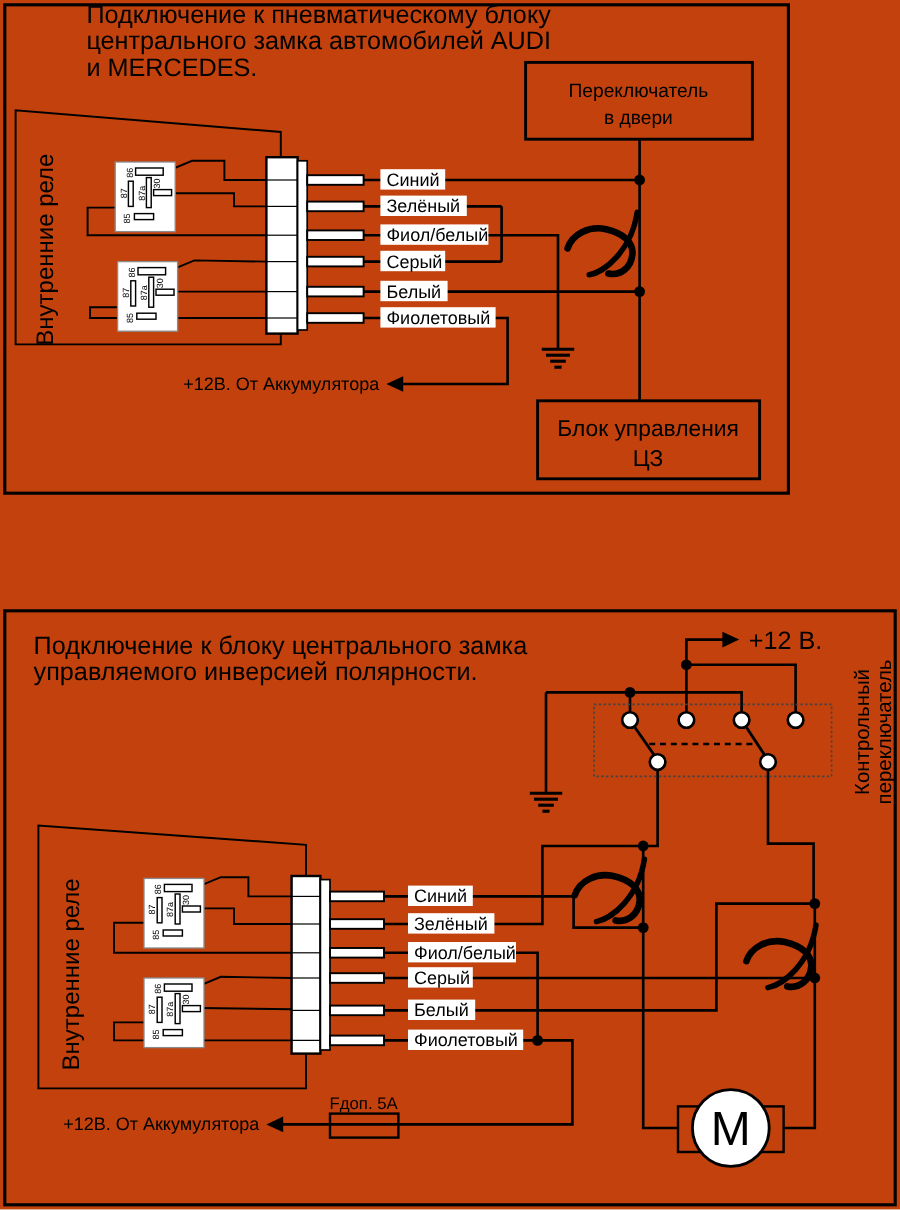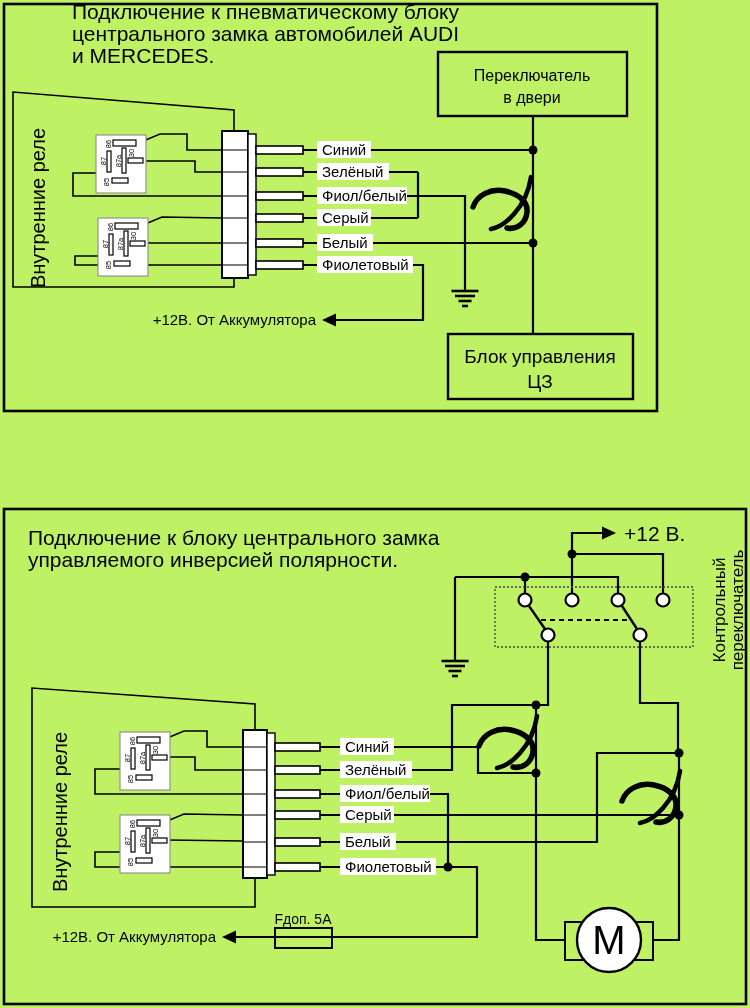--- a/index.html
+++ b/index.html
@@ -1,16 +1,16 @@
 <!DOCTYPE html>
 <html><head>
 <meta charset="utf-8">
 <style>
   html,body{margin:0;padding:0;background:#ffffff;}
-  #stage{position:relative;width:750px;height:1008px;background:#bef264;font-family:"Liberation Sans",sans-serif;text-align:center;}
+  #stage{position:relative;width:750px;height:1008px;background:#c2410c;font-family:"Liberation Sans",sans-serif;text-align:center;}
   svg text{font-family:"Liberation Sans","DejaVu Sans",sans-serif;fill:#000;}
   .wire{stroke:#000;stroke-width:2.2;fill:none;}
   .thin{stroke:#000;stroke-width:1.6;fill:none;}
   .boxline{stroke:#000;stroke-width:2.4;fill:none;}
   .border{stroke:#000;stroke-width:2.6;fill:none;}
   .cut{stroke:#000;fill:none;stroke-linecap:round;}
   .dot{fill:#000;stroke:none;}
   .whitebg{fill:#fff;stroke:none;}
 </style>
 </head>

